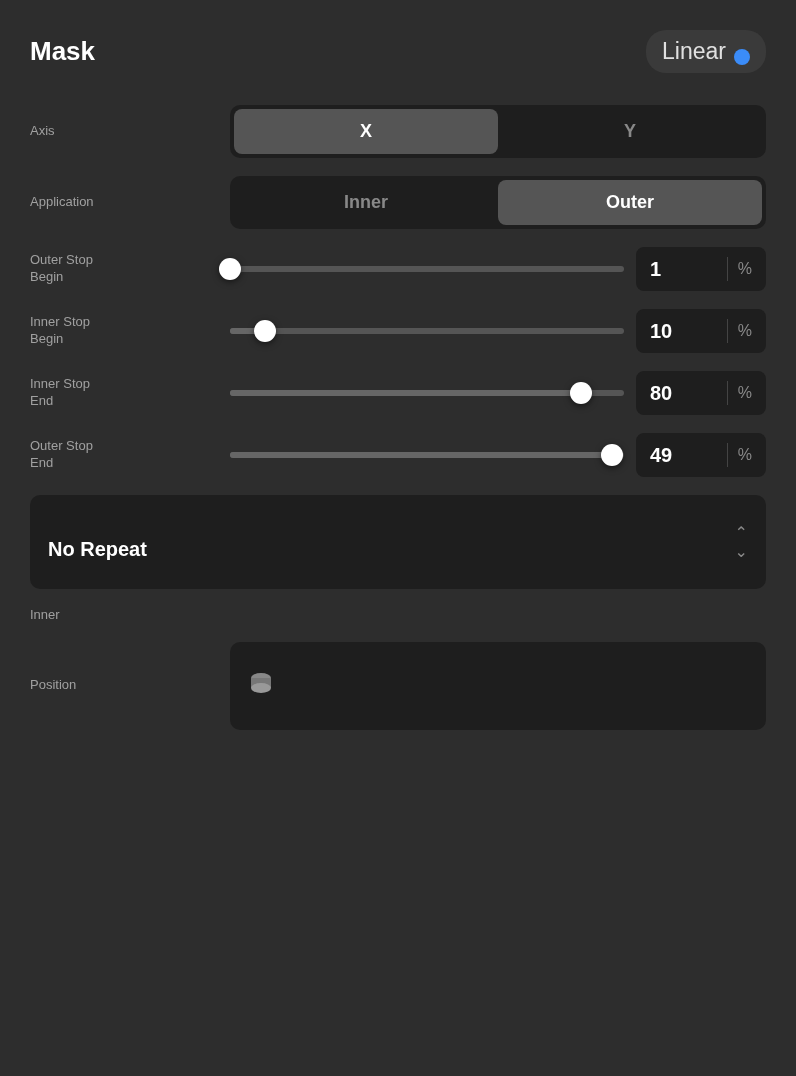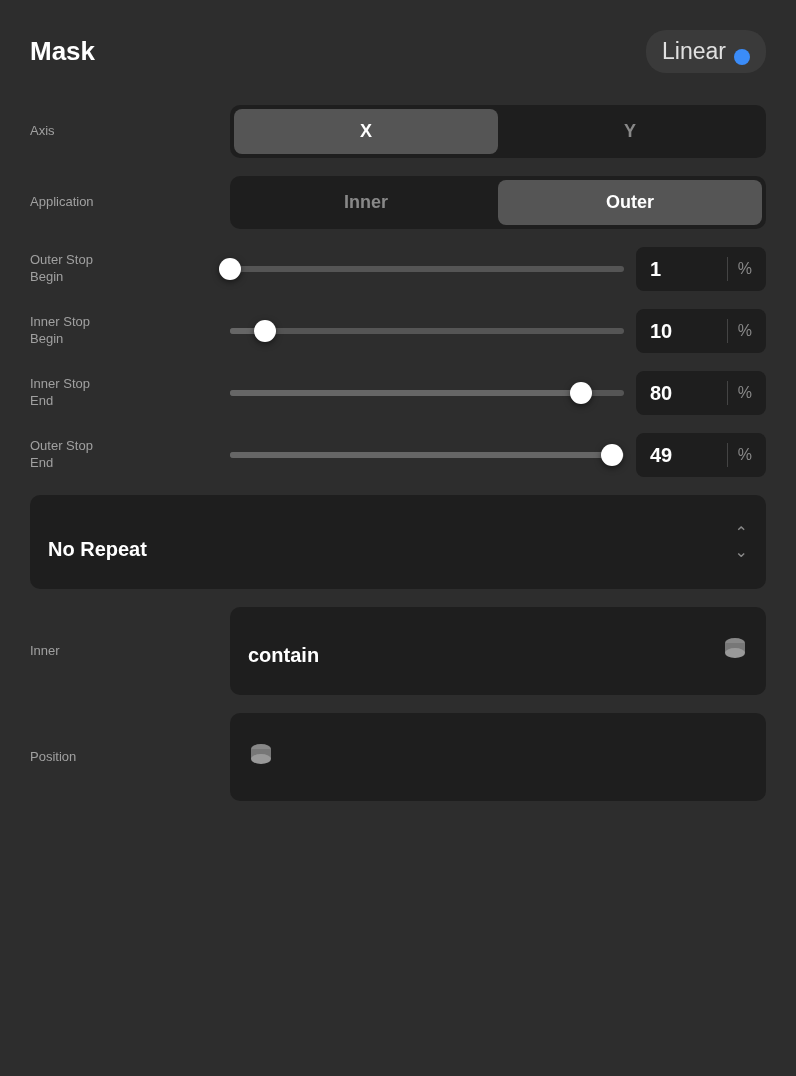--- a/index.html
+++ b/index.html
@@ -317,32 +317,20 @@
   <div class="row-control">
     <div class="dropdown">
       <span class="dropdown-label">No Repeat</span>
       <span class="dropdown-icon">⌃<br style="line-height:0">⌄</span>
     </div>
   </div>
 </div>
 
 <div class="row">
   <div class="row-label">Inner</div>
-  <div class="row-control">
-    <div class="dropdown">
-      <span class="dropdown-label">contain</span>
-      <span class="size-icon">
-        <svg width="26" height="26" viewBox="0 0 26 26" fill="none">
-          <ellipse cx="13" cy="8" rx="10" ry="5" fill="#888"></ellipse>
-          <rect x="3" y="8" width="20" height="10" fill="#777"></rect>
-          <ellipse cx="13" cy="18" rx="10" ry="5" fill="#999"></ellipse>
-        </svg>
-      </span>
-    </div>
-  </div>
 </div>
 
 <div class="row">
   <div class="row-label">Position</div>
   <div class="row-control">
     <div class="dropdown">
       <span class="size-icon">
         <svg width="26" height="26" viewBox="0 0 26 26" fill="none">
           <ellipse cx="13" cy="8" rx="10" ry="5" fill="#888"></ellipse>
           <rect x="3" y="8" width="20" height="10" fill="#777"></rect>

